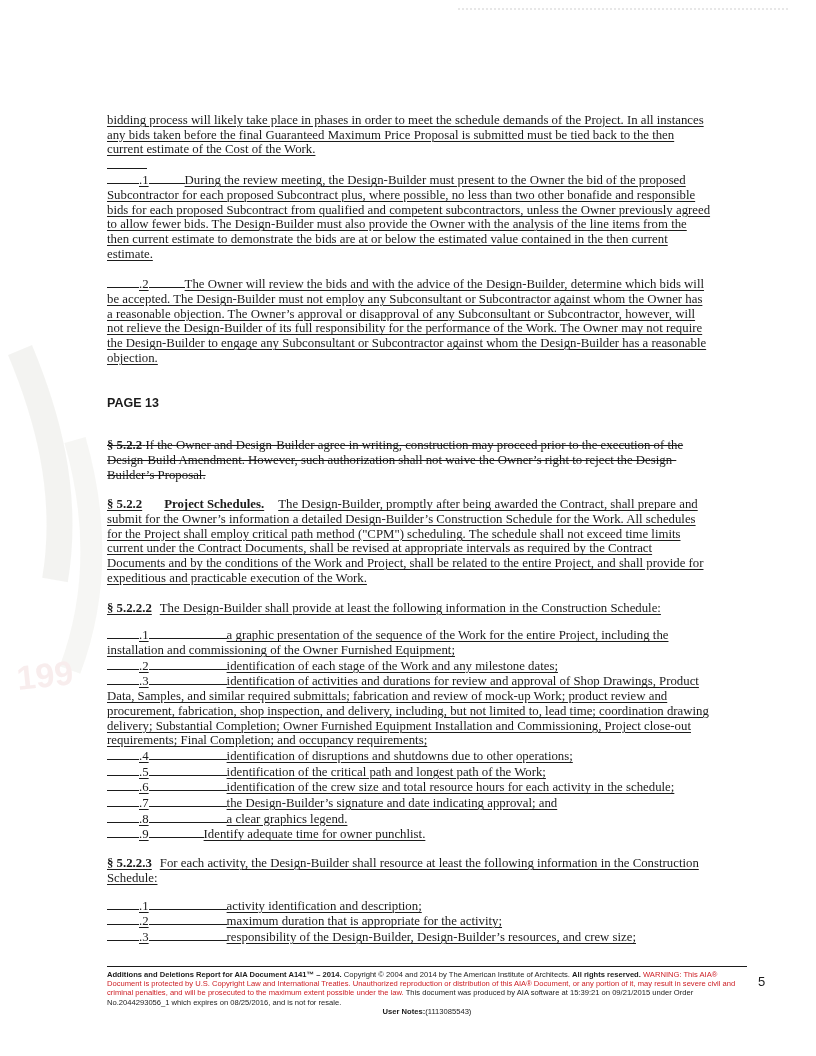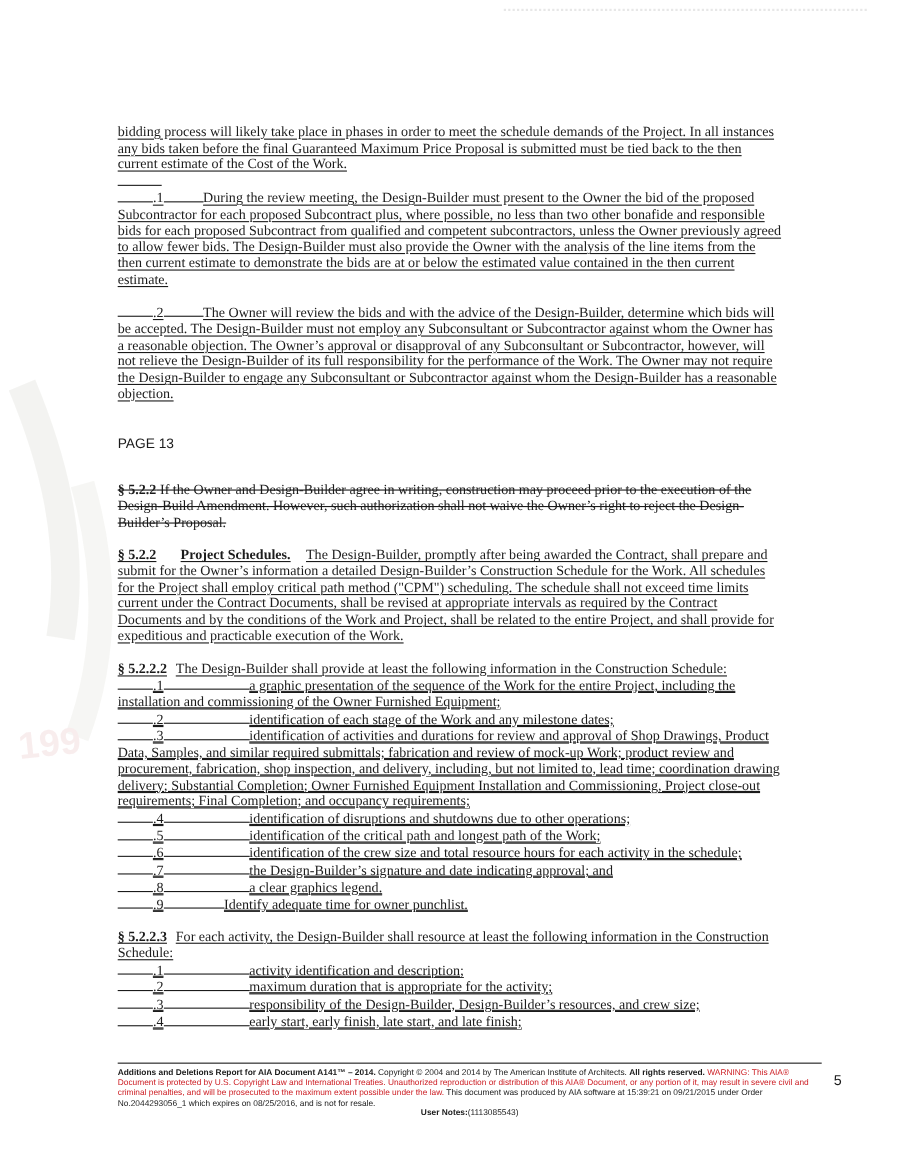--- a/index.html
+++ b/index.html
@@ -17,24 +17,24 @@
   .mr14{padding-right:14px;}
   .mr24{padding-right:22px;}
   .tab{display:inline-block;border-bottom:1px solid #1b1b1b;height:11px;}
   .w32{width:32px;}
   .w40{width:40px;}
   .w36{width:36px;}
   .w78{width:78px;}
   .w55{width:55px;}
   .tabline{height:15px;line-height:15px;margin:0;}
   .li{margin:0;}
-  .li-group{margin:0 0 14px 0;text-decoration:underline;}
+  .li-group{margin:12px 0 14px 0;}
   .mb0{margin-bottom:0;}
   .mb30{margin-bottom:30px;}
-  .page-marker{font-family:"Liberation Sans","DejaVu Sans",sans-serif;font-weight:normal;
+  .page-marker{font-family:"Liberation Sans","DejaVu Sans",sans-serif;font-weight:bold;
                font-size:12.5px;margin:0 0 12px 0;}
   .footer{position:absolute;left:107px;top:966px;width:640px;border-top:1.6px solid #1b1b1b;
           padding-top:3px;font-family:"Liberation Sans","DejaVu Sans",sans-serif;
           font-size:7.6px;line-height:9.2px;color:#1b1b1b;}
   .footer .red{color:#cd2026;font-weight:normal;}
   .footer .notes-row{display:flex;justify-content:center;}
   .pageno{position:absolute;left:758px;top:974px;font-family:"Liberation Sans","DejaVu Sans",sans-serif;
           font-size:13px;color:#1b1b1b;}
 </style>
 </head>
@@ -79,21 +79,20 @@
       <p class="para ins li"><span class="tab w32"></span><span>.8</span><span class="tab w78"></span><span>a clear graphics legend.</span></p>
       <p class="para ins li"><span class="tab w32"></span><span>.9</span><span class="tab w55"></span><span>Identify adequate time for owner punchlist.</span></p>
     </div>
 
     <p class="para ins mb0"><span class="b mr8">§ 5.2.2.3</span><span>For each activity, the Design-Builder shall resource at least the following information in the Construction Schedule:</span></p>
 
     <div class="li-group">
       <p class="para ins li"><span class="tab w32"></span><span>.1</span><span class="tab w78"></span><span>activity identification and description;</span></p>
       <p class="para ins li"><span class="tab w32"></span><span>.2</span><span class="tab w78"></span><span>maximum duration that is appropriate for the activity;</span></p>
       <p class="para ins li"><span class="tab w32"></span><span>.3</span><span class="tab w78"></span><span>responsibility of the Design-Builder, Design-Builder’s resources, and crew size;</span></p>
-      <p class="para ins li"><span class="tab w32"></span><span>.4</span><span class="tab w78"></span><span>early start, early finish, late start, and late finish;</span></p>
     </div>
 
   </div>
 
   <div class="footer">
     <div><span class="b">Additions and Deletions Report for AIA Document A141™ – 2014.</span><span> Copyright © 2004 and 2014 by The American Institute of Architects. </span><span class="b">All rights reserved. </span><span class="red">WARNING: This AIA®  Document is protected by U.S. Copyright Law and International Treaties. Unauthorized reproduction or distribution of this AIA® Document, or any portion of it, may result in severe civil and criminal penalties, and will be prosecuted to the maximum extent possible under the law. </span><span>This document was produced by AIA software at 15:39:21 on 09/21/2015 under Order No.2044293056_1 which expires on 08/25/2016, and is not for resale.</span></div>
     <div class="notes-row">
       <span class="b">User Notes:</span>
       <span>(1113085543)</span>
     </div>

